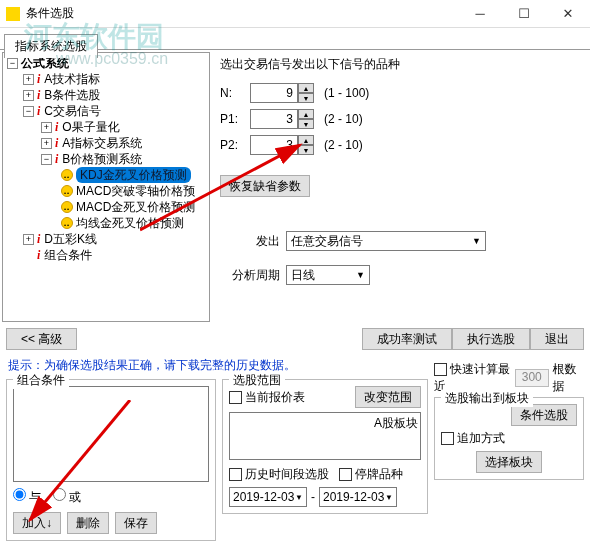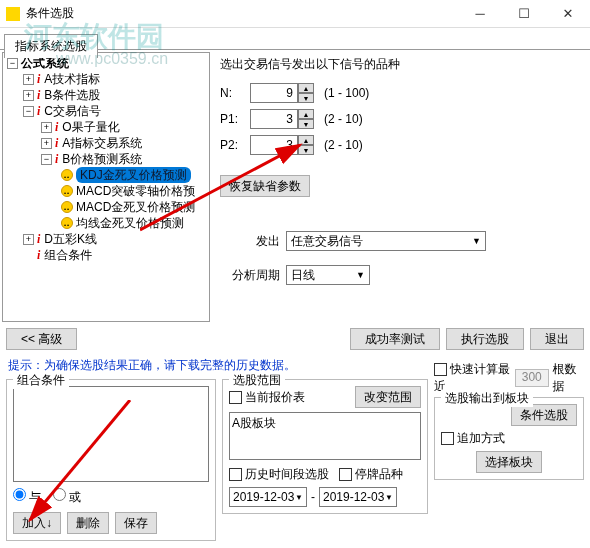--- a/index.html
+++ b/index.html
@@ -36,37 +36,37 @@
 .spin-btns div { width: 16px; height: 10px; border: 1px solid #7a7a7a; font-size: 7px; display: flex; align-items: center; justify-content: center; background: #e1e1e1; }
 .range-label { margin-left: 10px; }
 
 .btn { border: 1px solid #adadad; background: #e1e1e1; padding: 2px 8px; height: 22px; display: inline-flex; align-items: center; }
 
 .divider-row { display: flex; align-items: center; margin-top: 10px; }
 .divider-row .lbl { width: 60px; text-align: right; margin-right: 6px; }
 .select { border: 1px solid #7a7a7a; background: #fff; height: 20px; display: flex; align-items: center; padding: 0 4px; }
 .select-arrow { margin-left: auto; font-size: 9px; }
 
-.mid-buttons { display: flex; padding: 4px 6px; align-items: center; gap: 6px; }
+.mid-buttons { display: flex; padding: 4px 6px; align-items: center; }
 .btn-wide { padding: 2px 14px; }
 
 .hint { color: #0033cc; padding: 3px 8px; }
 
 .lower { display: flex; padding: 2px 6px 6px 6px; gap: 6px; }
 .group { border: 1px solid #bbb; padding: 6px; position: relative; }
 .group-title { position: absolute; top: -8px; left: 6px; background: #fff; padding: 0 4px; }
 .combo-group { width: 210px; }
 .combo-box { width: 100%; height: 96px; border: 1px solid #7a7a7a; background: #fff; margin-bottom: 6px; }
 .radio-row { display: flex; gap: 12px; margin-bottom: 6px; align-items: center; }
 .radio-row input { margin-right: 3px; }
 .btn-row { display: flex; gap: 6px; }
 
 .scope-group { width: 190px; }
 .scope-inner { display: flex; gap: 4px; margin-bottom: 4px; align-items: center; }
-.scope-list { width: 100%; height: 48px; border: 1px solid #7a7a7a; background: #fff; padding: 2px; margin-bottom: 6px; }
+.scope-list { width: 100%; height: 48px; border: 1px solid #7a7a7a; background: #fff; padding: 2px; margin-bottom: 6px; text-align: right; }
 .date-row { display: flex; align-items: center; gap: 4px; }
 .date-input { border: 1px solid #7a7a7a; width: 78px; height: 20px; display: flex; align-items: center; padding: 0 3px; }
 
 .output-group { flex: 1; }
 .output-row { display: flex; align-items: center; margin-bottom: 4px; }
 .gray-input { width: 38px; height: 18px; border: 1px solid #bbb; background: #f0f0f0; color: #888; text-align: center; }
 
 .arrow1 { position: absolute; pointer-events: none; z-index: 20; }
 
 .checkbox { width: 13px; height: 13px; border: 1px solid #333; background: #fff; display: inline-block; margin-right: 3px; vertical-align: middle; }

